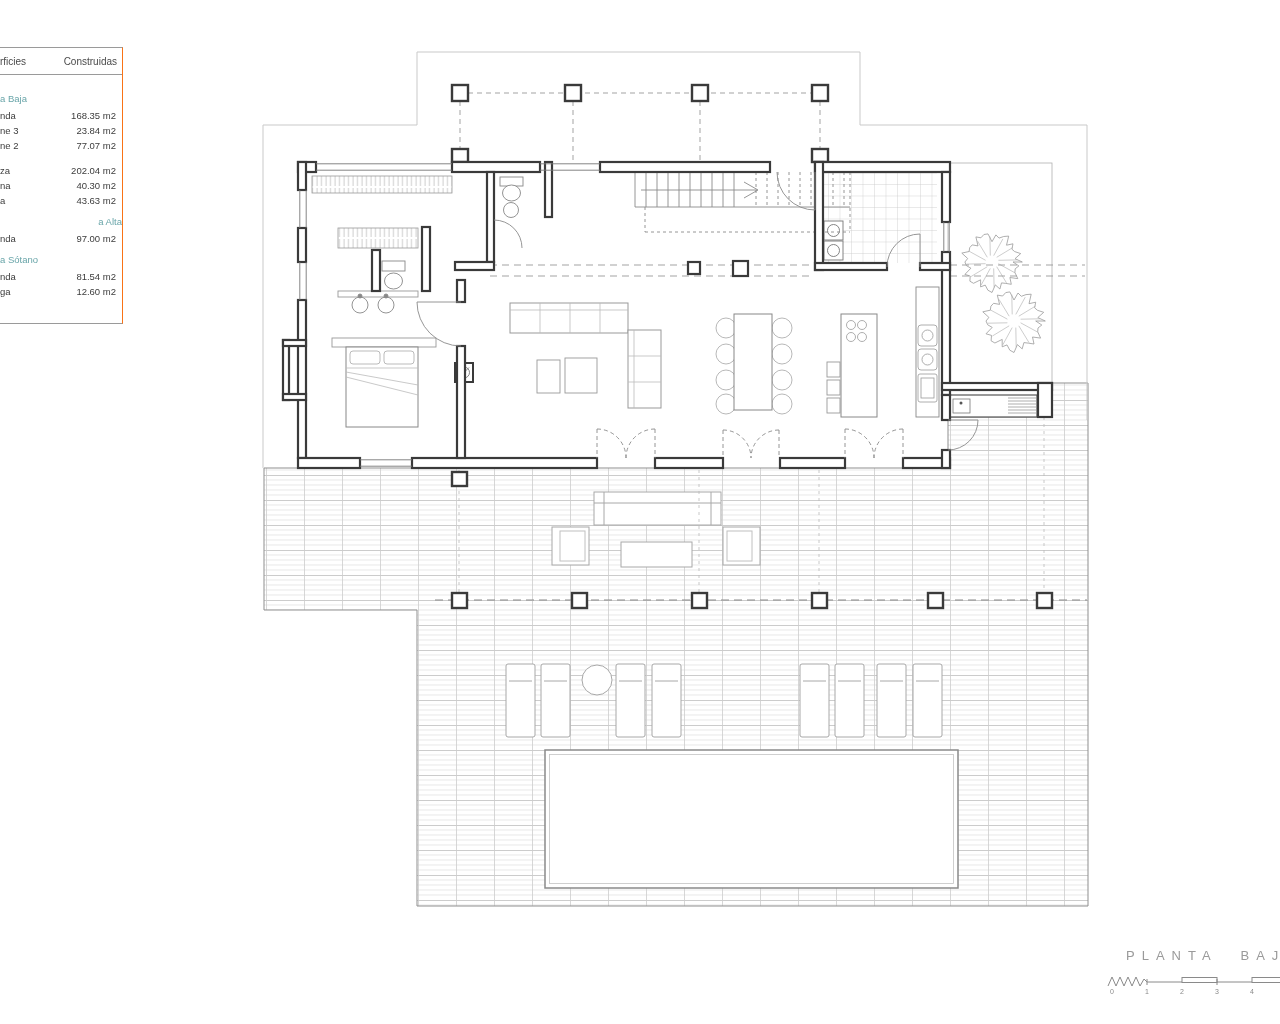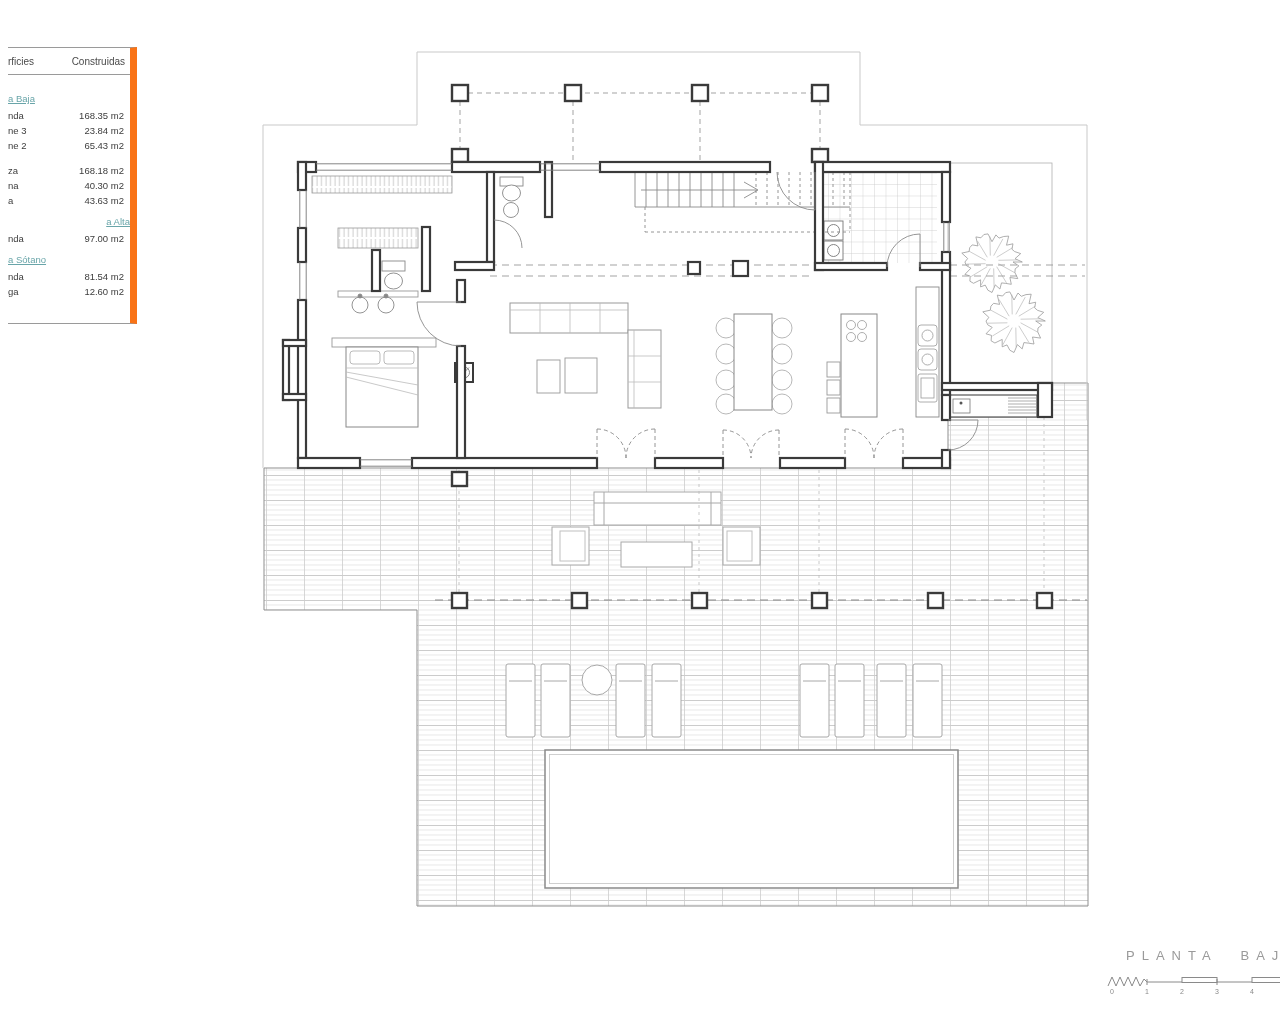--- a/index.html
+++ b/index.html
@@ -1,27 +1,27 @@
 <!DOCTYPE html>
 <html><head>
 <meta charset="utf-8">
 <style>
   html,body{margin:0;padding:0;background:#fff;}
   .canvas{position:relative;width:1280px;height:1024px;background:#fff;overflow:hidden;
           font-family:"Liberation Sans",sans-serif;}
   svg{position:absolute;left:0;top:0;}
   
-  .legend{position:absolute;left:8px;top:47px;width:122px;height:275px;
-          border-top:1px solid #9a9a9a;border-right:7px solid #f97316;border-bottom:1px solid #9a9a9a;
+  .legend{position:absolute;left:0;top:47px;width:122px;height:275px;
+          border-top:1px solid #9a9a9a;border-right:1px solid #f97316;border-bottom:1px solid #9a9a9a;
           color:#3c3c3c;font-size:9.5px;}
   .legend-header{height:26px;display:flex;align-items:center;justify-content:space-between;
           border-bottom:1px solid #9a9a9a;font-size:10px;color:#4a4a4a;}
   .legend-header .hr{padding-right:5px;}
   .legend-body{padding-top:16px;}
-  .sec{height:15px;line-height:15px;margin-bottom:2px;text-decoration:underline;}
+  .sec{height:15px;line-height:15px;margin-bottom:2px;}
   .sec.mt{margin-top:6px;}
   .lrow{display:flex;height:15px;line-height:15px;}
   .lrow.gap{margin-top:10px;}
   .lrow .val{margin-left:auto;padding-right:6px;text-align:center;}
   
   .plan-title{position:absolute;left:1126px;top:948px;font-size:13px;letter-spacing:7px;
           word-spacing:13px;color:#9a9a9a;white-space:nowrap;}
 </style>
 </head>
 <body>
@@ -410,25 +410,25 @@
         <div class="lrow">
           <span class="lab">nda</span>
           <span class="val">168.35 m2</span>
         </div>
         <div class="lrow">
           <span class="lab">ne 3</span>
           <span class="val">23.84 m2</span>
         </div>
         <div class="lrow">
           <span class="lab">ne 2</span>
-          <span class="val">65.43 m2</span>
+          <span class="val">77.07 m2</span>
         </div>
         <div class="lrow gap">
           <span class="lab">za</span>
-          <span class="val">168.18 m2</span>
+          <span class="val">202.04 m2</span>
         </div>
         <div class="lrow">
           <span class="lab">na</span>
           <span class="val">40.30 m2</span>
         </div>
         <div class="lrow">
           <span class="lab">a</span>
           <span class="val">43.63 m2</span>
         </div>
         <div class="sec mt" style="color: rgb(105, 165, 169); text-align: right;">a Alta</div>

